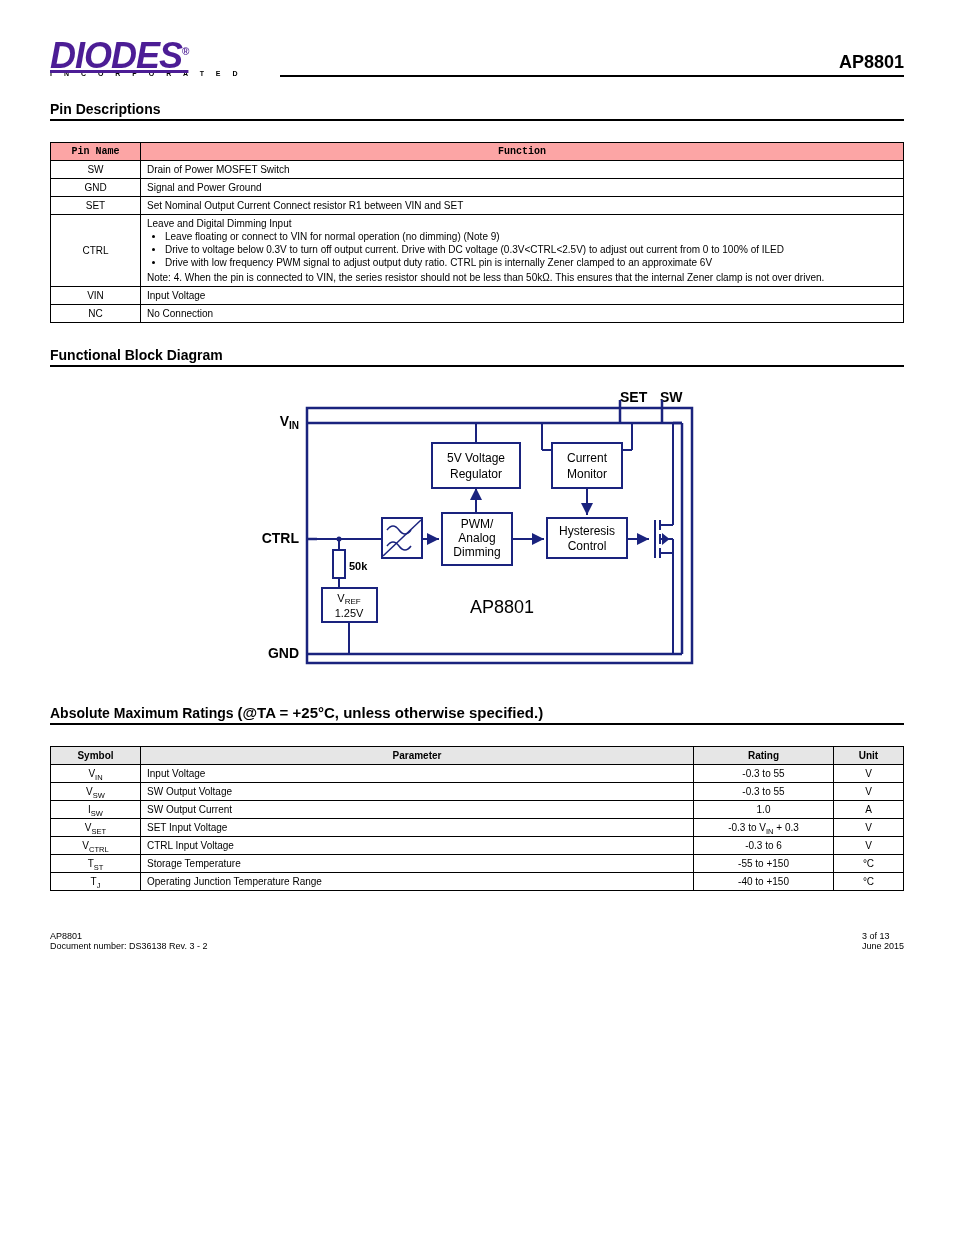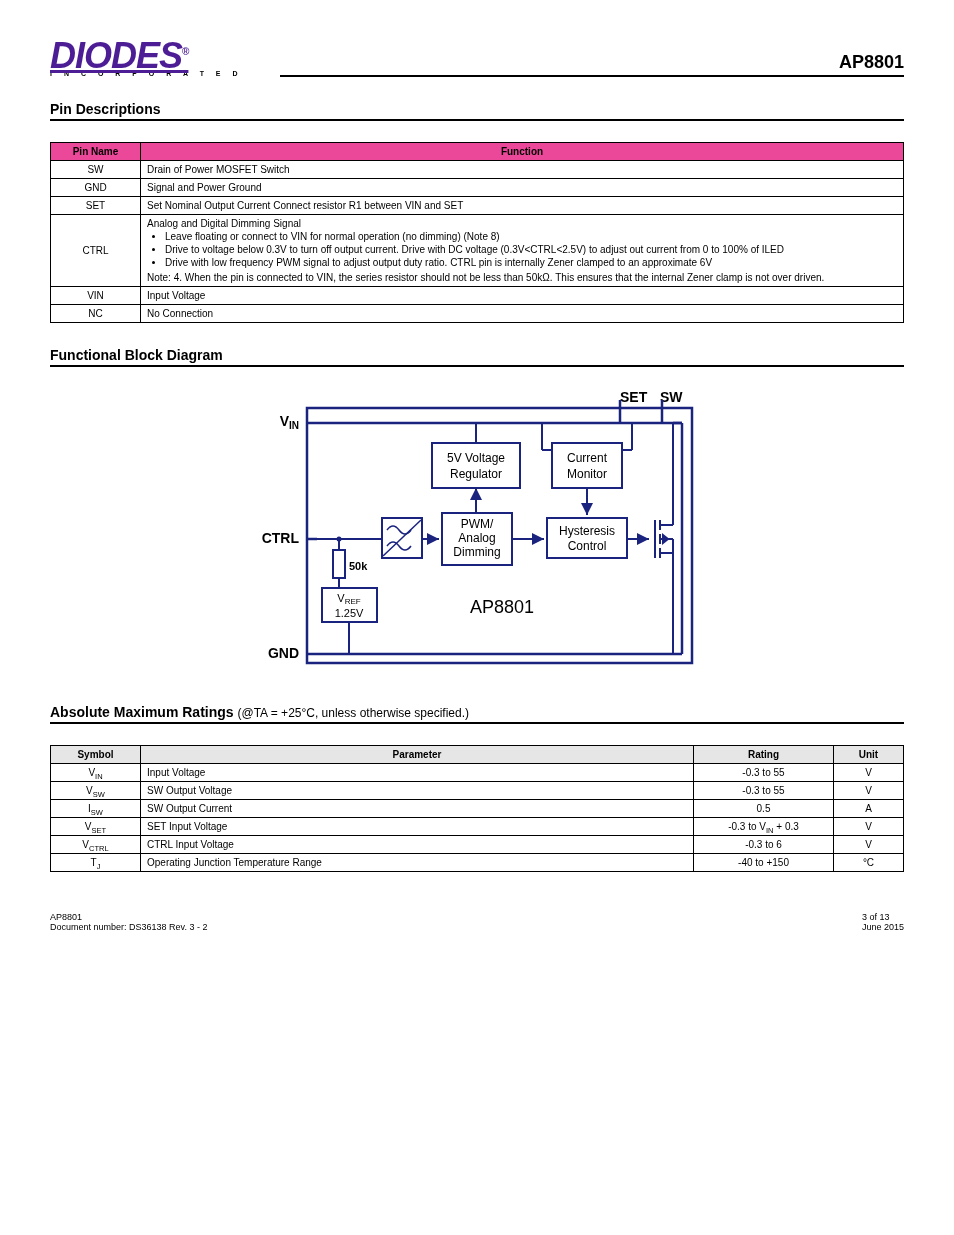--- a/index.html
+++ b/index.html
@@ -14,21 +14,21 @@
   }
   .header-row { display: flex; align-items: flex-end; margin-bottom: 10px; }
   .logo-block { width: 220px; }
   .logo-text { font-family: Arial, sans-serif; font-weight: 900; font-style: italic; font-size: 36px; color: #4c1d95; letter-spacing: -1px; line-height: 0.9; position: relative; text-decoration: underline; }
   .logo-text .reg { font-size: 10px; vertical-align: super; font-style: normal; }
   .logo-sub { font-family: Arial, sans-serif; font-size: 7px; letter-spacing: 5px; color: #000; font-weight: bold; margin-top: -2px; }
   .header-right { flex:1; text-align: right; font-size: 18px; font-weight: bold; padding-bottom: 2px; margin-left: 10px; border-bottom: 2px solid #000; }
   .section-title { font-size: 14px; font-weight: bold; border-bottom: 2px solid #000; padding-bottom: 2px; margin-top: 24px; margin-bottom: 21px; }
   table.pin { width: 100%; border-collapse: collapse; font-size: 10px; }
   table.pin th, table.pin td { border: 1px solid #000; padding: 3px 6px; vertical-align: top; }
-  table.pin th { background: #ec4899; font-weight: bold; text-align: center; }
+  table.pin th { background: #fca5a5; font-weight: bold; text-align: center; font-family: Liberation Mono, monospace; }
   table.pin td.center { text-align: center; }
   td ul { margin-left: 18px; list-style-type: disc; }
   td ul li { margin: 2px 0; }
   table.abs { width: 100%; border-collapse: collapse; font-size: 10px; }
   table.abs th, table.abs td { border: 1px solid #000; padding: 3px 6px; }
   table.abs th { background: #e6e6e6; font-weight: bold; text-align: center; }
   table.abs td.center { text-align: center; }
   .sub { font-size: 75%; vertical-align: sub; line-height: 0; }
   .diagram-wrap { text-align: center; margin: 10px 0; }
   .footer { margin-top: 40px; display: flex; justify-content: space-between; font-size: 9px; }
@@ -64,23 +64,23 @@
       <td class="center">GND</td>
       <td>Signal and Power Ground</td>
     </tr>
     <tr>
       <td class="center">SET</td>
       <td>Set Nominal Output Current Connect resistor R1 between VIN and SET</td>
     </tr>
     <tr>
       <td class="center" style="vertical-align:middle">CTRL</td>
       <td>
-        <span>Analog and Digital Dimming Signal</span>
+        <span>Leave and Digital Dimming Input</span>
         <ul>
-          <li>Leave floating or connect to VIN for normal operation (no dimming) (Note 8)</li>
+          <li>Leave floating or connect to VIN for normal operation (no dimming) (Note 9)</li>
           <li>Drive to voltage below 0.3V to turn off output current. Drive with DC voltage (0.3V&lt;CTRL&lt;2.5V) to adjust out current from 0 to 100% of ILED</li>
           <li>Drive with low frequency PWM signal to adjust output duty ratio. CTRL pin is internally Zener clamped to an approximate 6V</li>
         </ul>
         <div style="margin-top:4px">
           <span>Note:</span>
           <span>4. When the pin is connected to VIN, the series resistor should not be less than 50kΩ. This ensures that the internal Zener clamp is not over driven.</span>
         </div>
       </td>
     </tr>
     <tr>
@@ -189,21 +189,21 @@
 
   <line x1="426" y1="35" x2="435" y2="35" stroke="#1a237e" stroke-width="2.5"></line>
   <line x1="435" y1="35" x2="435" y2="266" stroke="#1a237e" stroke-width="2.5"></line>
 
   <text x="255" y="225" text-anchor="middle" font-size="18">AP8801</text>
 </svg>
 </div>
 
 <div class="section-title">
   <span>Absolute Maximum Ratings</span>
-  <span style="font-weight:normal; font-size:12px">(@TA = +25°C, unless otherwise specified.)</span>
+  <span style="font-weight:bold; font-size:15px">(@TA = +25°C, unless otherwise specified.)</span>
 </div>
 <table class="abs">
   <thead>
     <tr>
       <th style="width:90px">Symbol</th>
       <th>Parameter</th>
       <th style="width:140px">Rating</th>
       <th style="width:70px">Unit</th>
     </tr>
   </thead>
@@ -216,34 +216,40 @@
     </tr>
     <tr>
       <td class="center">V<span class="sub">SW</span></td>
       <td>SW Output Voltage</td>
       <td class="center">-0.3 to 55</td>
       <td class="center">V</td>
     </tr>
     <tr>
       <td class="center">I<span class="sub">SW</span></td>
       <td>SW Output Current</td>
-      <td class="center">0.5</td>
+      <td class="center">1.0</td>
       <td class="center">A</td>
     </tr>
     <tr>
       <td class="center">V<span class="sub">SET</span></td>
       <td>SET Input Voltage</td>
       <td class="center">-0.3 to V<span class="sub">IN</span> + 0.3</td>
       <td class="center">V</td>
     </tr>
     <tr>
       <td class="center">V<span class="sub">CTRL</span></td>
       <td>CTRL Input Voltage</td>
       <td class="center">-0.3 to 6</td>
       <td class="center">V</td>
+    </tr>
+    <tr>
+      <td class="center">T<span class="sub">ST</span></td>
+      <td>Storage Temperature</td>
+      <td class="center">-55 to +150</td>
+      <td class="center">°C</td>
     </tr>
     <tr>
       <td class="center">T<span class="sub">J</span></td>
       <td>Operating Junction Temperature Range</td>
       <td class="center">-40 to +150</td>
       <td class="center">°C</td>
     </tr>
   </tbody>
 </table>
 

